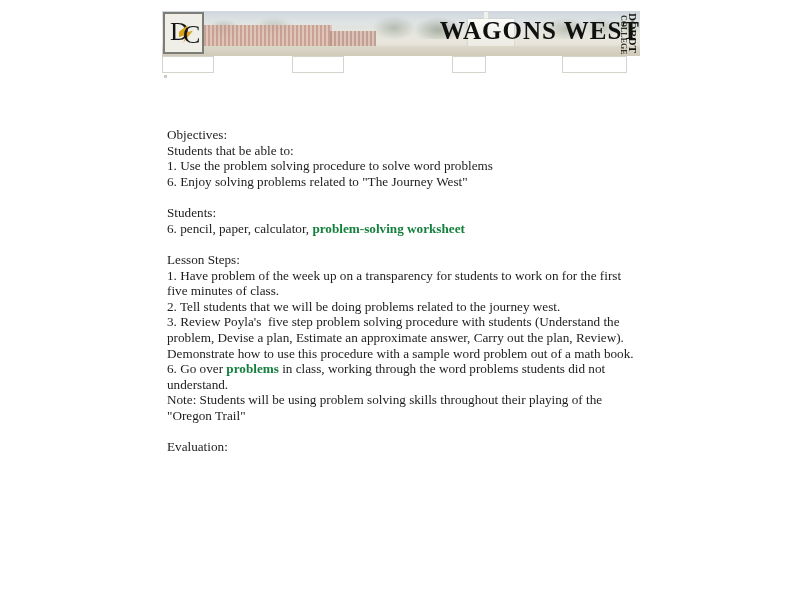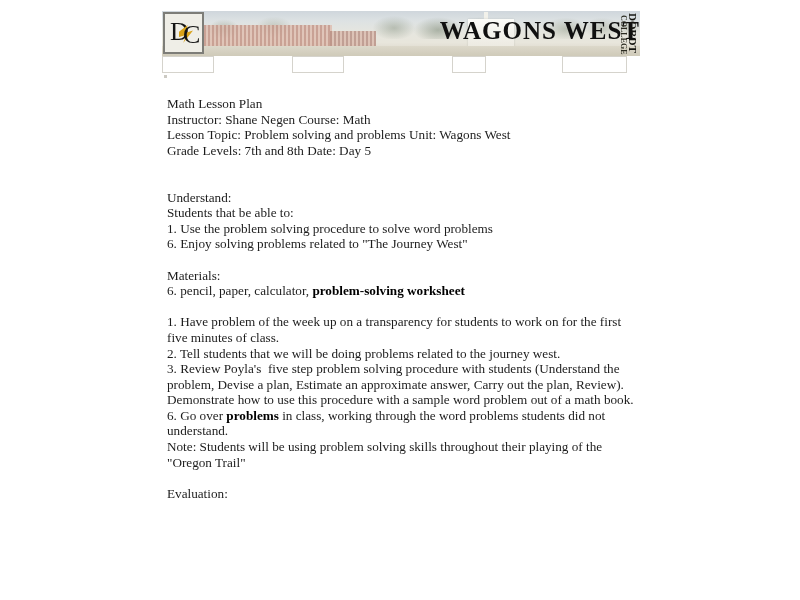--- a/index.html
+++ b/index.html
@@ -220,21 +220,21 @@
     left: 167px;
     top: 96px;
     width: 470px;
     font-size: 13.2px;
     line-height: 15.6px;
   }
   .block { margin: 0 0 0 0; }
   .gap { height: 15.6px; }
   .line { white-space: pre-wrap; }
   .link {
-    color: #000000;
+    color: #15803d;
     font-weight: bold;
   }
 </style>
 </head>
 <body>
 
 <div class="page">
 
   <div class="banner-wrap">
     <div class="banner-photo">
@@ -266,47 +266,42 @@
 
     <div class="nav-box" style="left:130px; width:52px;"></div>
 
     <div class="nav-box" style="left:290px; width:34px;"></div>
 
     <div class="nav-box" style="left:400px; width:65px;"></div>
   </div>
 
   <div class="content">
 
+
+    <div class="gap"></div>
+    <div class="gap"></div>
+
     <div class="block">
-      <div class="line">Math Lesson Plan</div>
-      <div class="line">Instructor: Shane Negen Course: Math</div>
-      <div class="line">Lesson Topic: Problem solving and problems Unit: Wagons West</div>
-      <div class="line">Grade Levels: 7th and 8th Date: Day 5</div>
-    </div>
-
-    <div class="gap"></div>
-    <div class="gap"></div>
-
-    <div class="block">
-      <div class="line">Understand:</div>
+      <div class="line">Objectives:</div>
       <div class="line">Students that be able to:</div>
       <div class="line">1. Use the problem solving procedure to solve word problems</div>
       <div class="line">6. Enjoy solving problems related to "The Journey West"</div>
     </div>
 
     <div class="gap"></div>
 
     <div class="block">
-      <div class="line">Materials:</div>
+      <div class="line">Students:</div>
       <div class="line"><span>6. pencil, paper, calculator, </span><span class="link">problem-solving worksheet</span></div>
     </div>
 
     <div class="gap"></div>
 
     <div class="block">
+      <div class="line">Lesson Steps:</div>
       <div class="line">1. Have problem of the week up on a transparency for students to work on for the first five minutes of class.</div>
       <div class="line">2. Tell students that we will be doing problems related to the journey west.</div>
       <div class="line">3. Review Poyla's  five step problem solving procedure with students (Understand the problem, Devise a plan, Estimate an approximate answer, Carry out the plan, Review).  Demonstrate how to use this procedure with a sample word problem out of a math book.</div>
       <div class="line"><span>6. Go over </span><span class="link">problems</span><span> in class, working through the word problems students did not understand.</span></div>
       <div class="line">Note: Students will be using problem solving skills throughout their playing of the "Oregon Trail"</div>
     </div>
 
     <div class="gap"></div>
 
     <div class="block">

